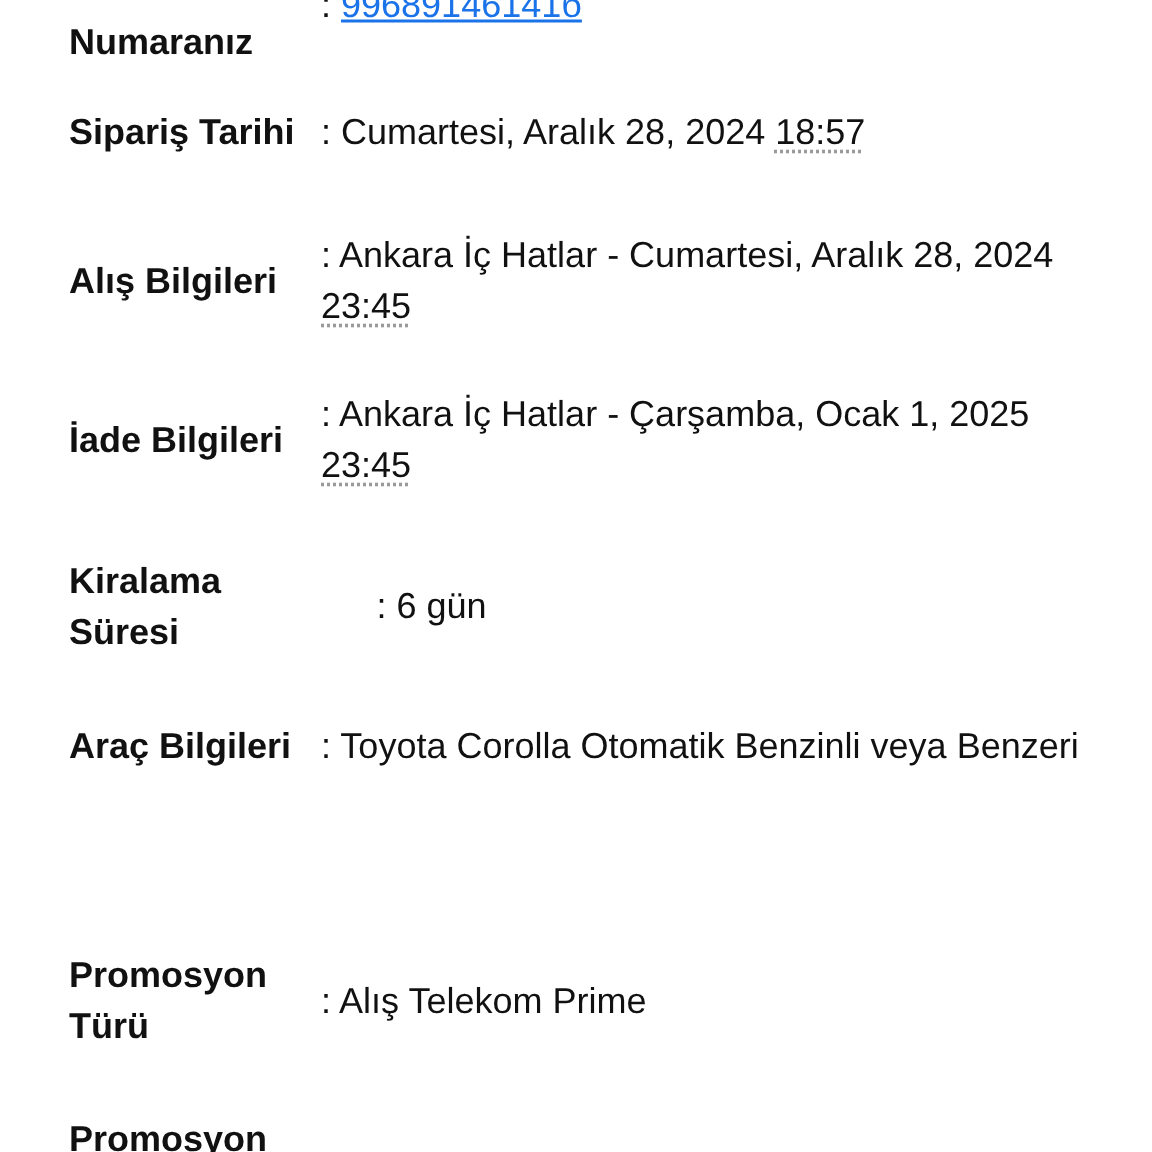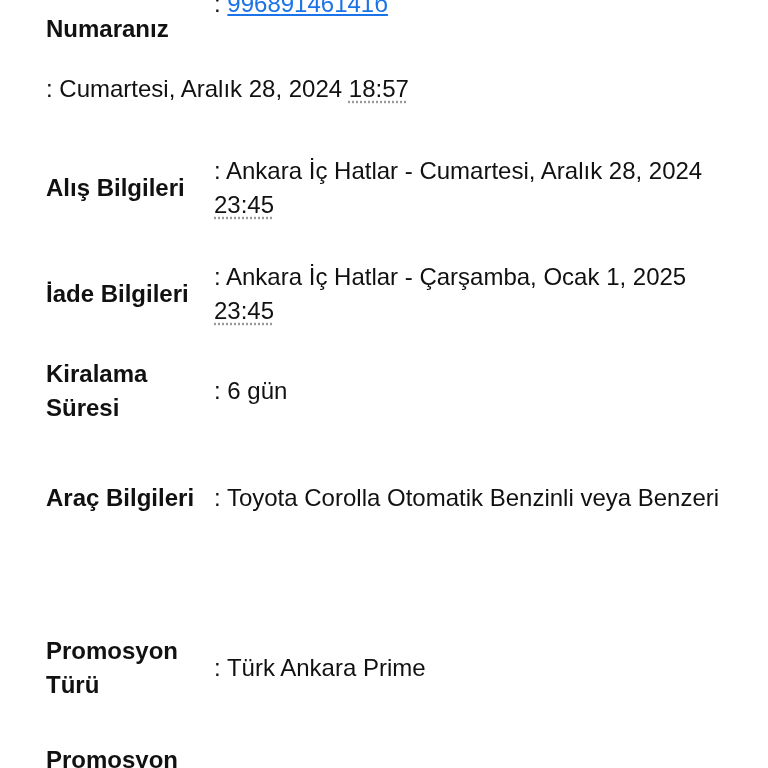--- a/index.html
+++ b/index.html
@@ -56,40 +56,41 @@
     <div class="label">
       <div style="height:34px;"></div>
       <div style="margin-top:-9px;">Numaranız</div>
     </div>
     <div class="value" style="align-self:flex-start;">
       <span>: </span><a class="link">99689146141б</a>
     </div>
   </div>
 
   <div class="row" style="top:72px;">
+    <div class="label">Sipariş Tarihi</div>
     <div class="value">
       <span>: </span><span>Cumartesi, Aralık 28, 2024</span> <span class="time">18:57</span>
     </div>
   </div>
 
   <div class="row" style="top:154px;">
     <div class="label">Alış Bilgileri</div>
     <div class="value">
       <span>: </span><span>Ankara İç Hatlar - Cumartesi, Aralık 28, 2024</span> <span class="time">23:45</span>
     </div>
   </div>
 
   <div class="row" style="top:260px;">
     <div class="label">İade Bilgileri</div>
     <div class="value">
       <span>: </span><span>Ankara İç Hatlar - Çarşamba, Ocak 1, 2025</span> <span class="time">23:45</span>
     </div>
   </div>
 
-  <div class="row" style="top:357px;">
+  <div class="row" style="top:371px;gap:37px;">
     <div class="label">
       <div>Kiralama</div>
       <div>Süresi</div>
     </div>
     <div class="value">
       <span>: </span><span>6 gün</span>
     </div>
   </div>
 
   <div class="row" style="top:481px;">
@@ -98,21 +99,21 @@
       <span>: </span><span>Toyota Corolla Otomatik Benzinli veya Benzeri</span>
     </div>
   </div>
 
   <div class="row" style="top:634px;">
     <div class="label">
       <div>Promosyon</div>
       <div>Türü</div>
     </div>
     <div class="value">
-      <span>: </span><span>Türk Ankara Prime</span>
+      <span>: </span><span>Alış Telekom Prime</span>
     </div>
   </div>
 
   <div class="row" style="top:743px;">
     <div class="label">
       <div>Promosyon</div>
     </div>
     <div class="value"></div>
   </div>
 

